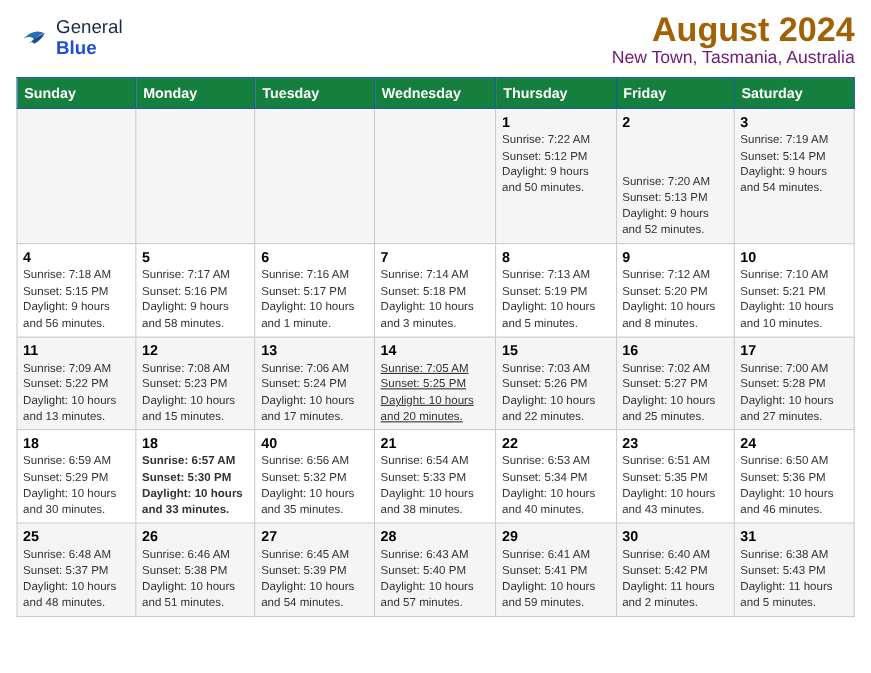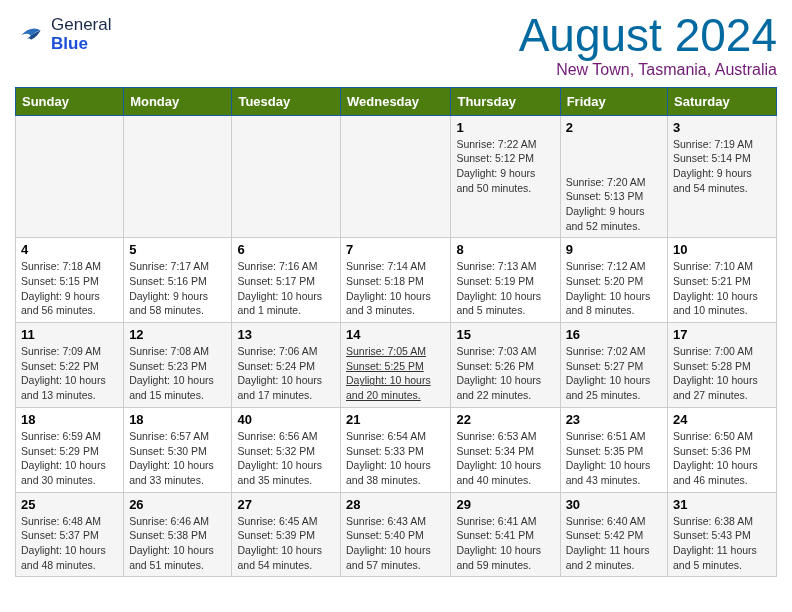--- a/index.html
+++ b/index.html
@@ -23,36 +23,36 @@
       margin-top: 6px;
     }
     .logo-icon {
       width: 32px;
       height: 32px;
     }
     .title-area {
       text-align: right;
     }
     .main-title {
-      font-size: 46px;
-      font-weight: normal;
-      color: #0369a1;
+      font-size: 31px;
+      font-weight: bold;
+      color: #a16207;
       line-height: 1.1;
     }
     .sub-title {
       font-size: 16px;
       color: #701a75;
     }
     table {
       width: 100%;
       border-collapse: collapse;
       font-size: 11.5px;
     }
     thead tr th {
-      background-color: #4d7c0f;
+      background-color: #15803d;
       color: #fff;
       text-align: left;
       padding: 6px 6px;
       font-size: 13px;
       font-weight: bold;
       border: 1px solid #1a5aa0;
     }
     tbody tr td {
       border: 1px solid #ccc;
       vertical-align: top;
@@ -248,21 +248,21 @@
       <tr>
         <td>
           <span class="day-number">18</span>
           <div class="day-info" style="white-space: pre-line;">Sunrise: 6:59 AM
 Sunset: 5:29 PM
 Daylight: 10 hours
 and 30 minutes.</div>
         </td>
         <td>
           <span class="day-number">18</span>
-          <div class="day-info" style="white-space: pre-line;">Sunrise: 6:57 AM
+          <div class="day-info" style="white-space: pre-line; font-weight: bold;">Sunrise: 6:57 AM
 Sunset: 5:30 PM
 Daylight: 10 hours
 and 33 minutes.</div>
         </td>
         <td>
           <span class="day-number">40</span>
           <div class="day-info" style="white-space: pre-line;">Sunrise: 6:56 AM
 Sunset: 5:32 PM
 Daylight: 10 hours
 and 35 minutes.</div>

